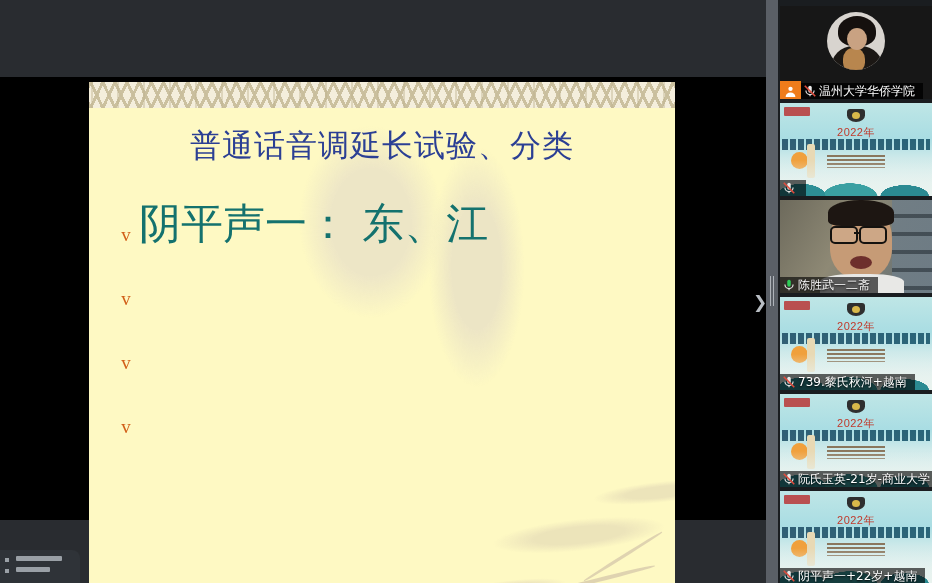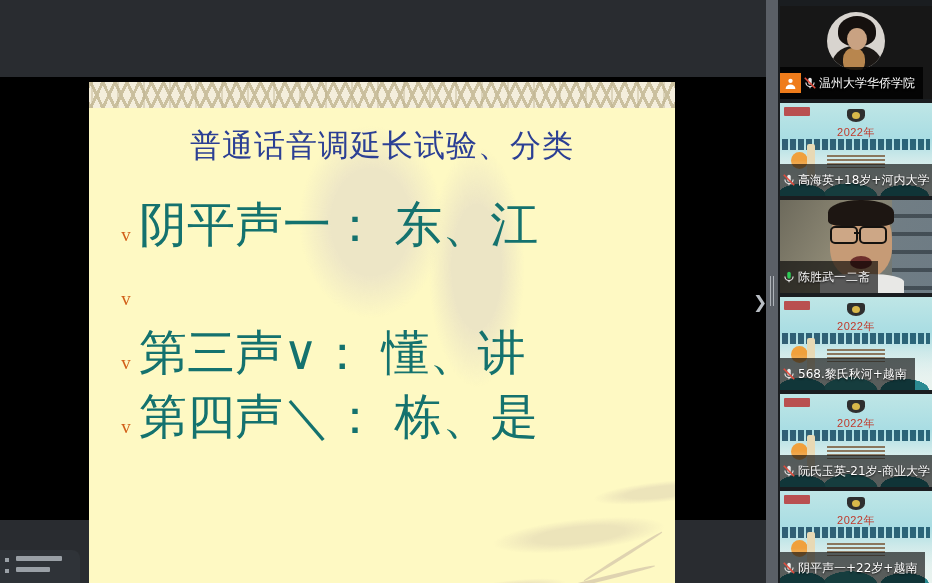--- a/index.html
+++ b/index.html
@@ -88,21 +88,21 @@
     height:64px;
   }
   .bullet .mark{
     width:26px;color:#d2601a;font-size:19px;
     font-family:"Liberation Serif","DejaVu Serif",serif;
     align-self:flex-end;padding-bottom:10px;text-align:center;
   }
   .bullet .txt{
     color:#14726e;
     font-family:"DejaVu Sans","Liberation Sans",sans-serif;
-    font-size:48px;line-height:1;white-space:pre;
+    font-size:42px;line-height:1;white-space:pre;
   }
 
   
   #collapse-arrow{
     position:absolute;left:752px;top:291px;width:16px;height:24px;
     color:#b9bec4;font-size:17px;line-height:24px;text-align:center;
     cursor:pointer;
   }
   #drag-handle{
     position:absolute;left:766px;top:0;width:12px;height:583px;
@@ -186,21 +186,21 @@
   .cam .head{position:absolute;left:50px;top:4px;width:62px;height:74px;background:#c69b76;border-radius:46% 46% 40% 40%;}
   .cam .hair{position:absolute;left:48px;top:0px;width:66px;height:26px;background:#1d1612;border-radius:48% 48% 20% 20%;}
   .cam .glass{position:absolute;top:26px;width:24px;height:14px;border:2px solid #14120f;border-radius:5px;background:rgba(255,255,255,.12);}
   .cam .glass.l{left:50px;} .cam .glass.r{left:79px;}
   .cam .bridge{position:absolute;left:74px;top:32px;width:5px;height:2px;background:#14120f;}
   .cam .mouth{position:absolute;left:70px;top:56px;width:22px;height:13px;background:#6d2f2c;border-radius:50%;}
   .cam .shirt{position:absolute;left:40px;top:74px;width:84px;height:19px;background:#e8e8e6;border-radius:40% 40% 0 0;}
 
   
   .namebar{
-    position:absolute;left:0;bottom:0;height:32px;
+    position:absolute;left:0;bottom:0;height:16px;
     display:flex;align-items:center;
     background:rgba(0,0,0,.62);
     padding-right:8px;
     max-width:100%;
   }
   .namebar.host{background:rgba(0,0,0,.8);}
   .host-badge{
     width:21px;height:20px;background:#ef7c1b;
     display:flex;align-items:center;justify-content:center;flex:0 0 auto;
   }
@@ -235,25 +235,23 @@
     <div id="bullets">
       <div class="bullet">
         <span class="mark">v</span>
         <span class="txt">阴平声一： 东、江</span>
       </div>
       <div class="bullet">
         <span class="mark">v</span>
       </div>
       <div class="bullet">
         <span class="mark">v</span>
-        <span class="txt">第三声∨： 懂、讲</span>
       </div>
       <div class="bullet">
         <span class="mark">v</span>
-        <span class="txt">第四声＼： 栋、是</span>
       </div>
     </div>
   </div>
 
   <div id="mini-popup">
     <span class="dot d1"></span>
     <span class="dot d2"></span>
     <div class="ln a"></div>
     <div class="ln b"></div>
   </div>
@@ -311,21 +309,20 @@
     </div>
     <div class="namebar">
       <span class="mic">
         <svg width="14" height="14" viewBox="0 0 24 24">
           <path d="M12 3a3 3 0 0 0-3 3v6a3 3 0 0 0 6 0V6a3 3 0 0 0-3-3z" fill="#e9e9e9"></path>
           <path d="M5 11a7 7 0 0 0 14 0" stroke="#e9e9e9" stroke-width="2" fill="none"></path>
           <path d="M12 18v3" stroke="#e9e9e9" stroke-width="2"></path>
           <path d="M3 3l18 18" stroke="#e14b3c" stroke-width="2.6"></path>
         </svg>
       </span>
-      <span class="nm">高海英+18岁+河内大学</span>
     </div>
   </div>
 
   <div class="tile active" style="top:200px;">
     <div class="canvas">
       <div class="cam">
         <span class="shelf"></span>
         <span class="shelf2"></span>
         <span class="head"></span>
         <span class="hair"></span>
@@ -363,21 +360,21 @@
     </div>
     <div class="namebar">
       <span class="mic">
         <svg width="14" height="14" viewBox="0 0 24 24">
           <path d="M12 3a3 3 0 0 0-3 3v6a3 3 0 0 0 6 0V6a3 3 0 0 0-3-3z" fill="#e9e9e9"></path>
           <path d="M5 11a7 7 0 0 0 14 0" stroke="#e9e9e9" stroke-width="2" fill="none"></path>
           <path d="M12 18v3" stroke="#e9e9e9" stroke-width="2"></path>
           <path d="M3 3l18 18" stroke="#e14b3c" stroke-width="2.6"></path>
         </svg>
       </span>
-      <span class="nm">568.黎氏秋河+越南</span>
+      <span class="nm">739.黎氏秋河+越南</span>
     </div>
   </div>
 
   <div class="tile" style="top:394px;">
     <div class="canvas">
       <div class="poster">
         <span class="logo"></span>
         <span class="crest"></span>
         <span class="yr">2022年</span>
         <span class="hl"></span>

